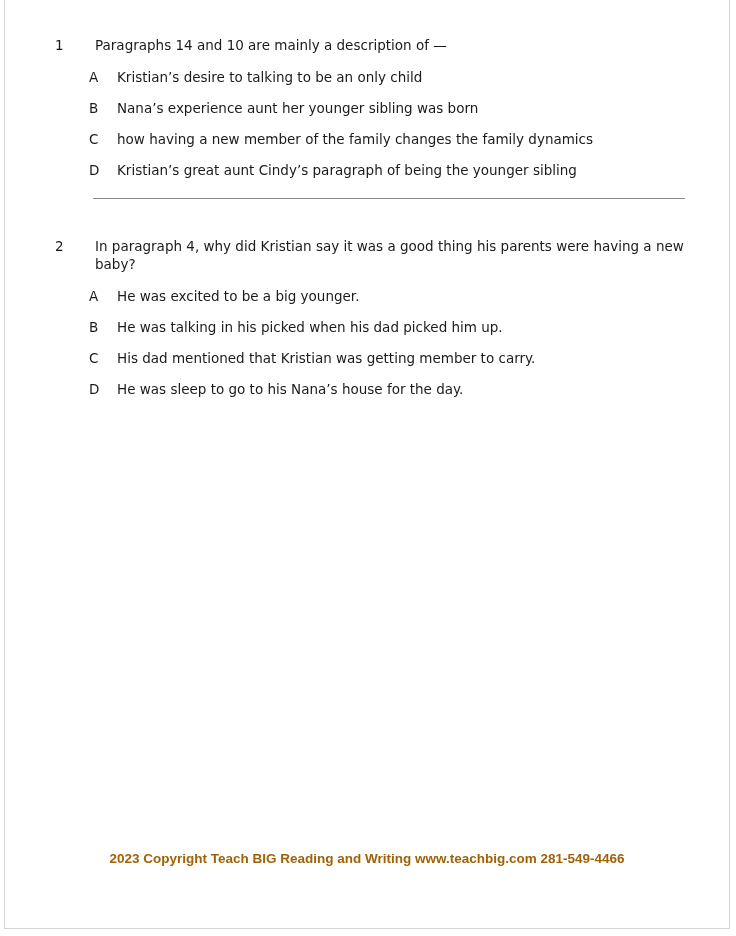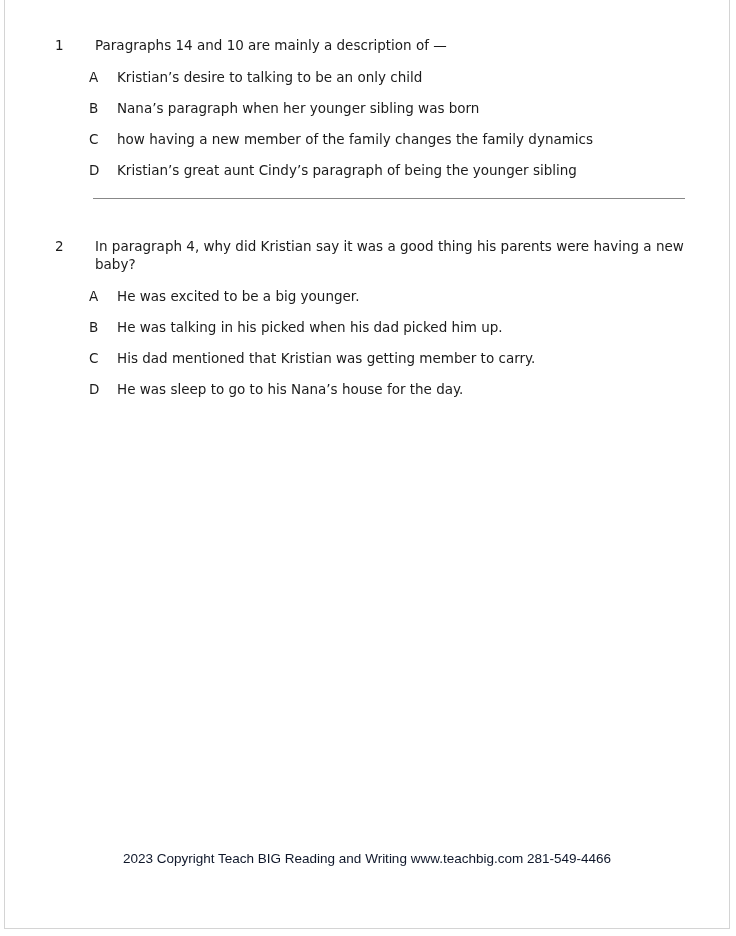--- a/index.html
+++ b/index.html
@@ -42,41 +42,42 @@
   }
   .question-2 { margin-top: 38px; }
   .footer {
     position: absolute;
     top: 851px;
     left: 0;
     width: 100%;
     text-align: center;
     font-family: "Liberation Sans", sans-serif;
     font-size: 13.5px;
-    color: #0f172a;
+    color: #a16207;
+    font-weight: bold;
   }
 </style>
 </head>
 <body>
 
 <div class="page">
   <div class="content">
 
     <div class="question">
       <div class="q-num">1</div>
       <div class="q-text">Paragraphs 14 and 10 are mainly a description of —</div>
     </div>
     <div class="options">
       <div class="option">
         <div class="opt-letter">A</div>
         <div class="opt-text">Kristian’s desire to talking to be an only child</div>
       </div>
       <div class="option">
         <div class="opt-letter">B</div>
-        <div class="opt-text">Nana’s paragraph when her younger sibling was born</div>
+        <div class="opt-text">Nana’s experience aunt her younger sibling was born</div>
       </div>
       <div class="option">
         <div class="opt-letter">C</div>
         <div class="opt-text">how having a new member of the family changes the family dynamics</div>
       </div>
       <div class="option">
         <div class="opt-letter">D</div>
         <div class="opt-text">Kristian’s great aunt Cindy’s paragraph of being the younger sibling</div>
       </div>
     </div>

